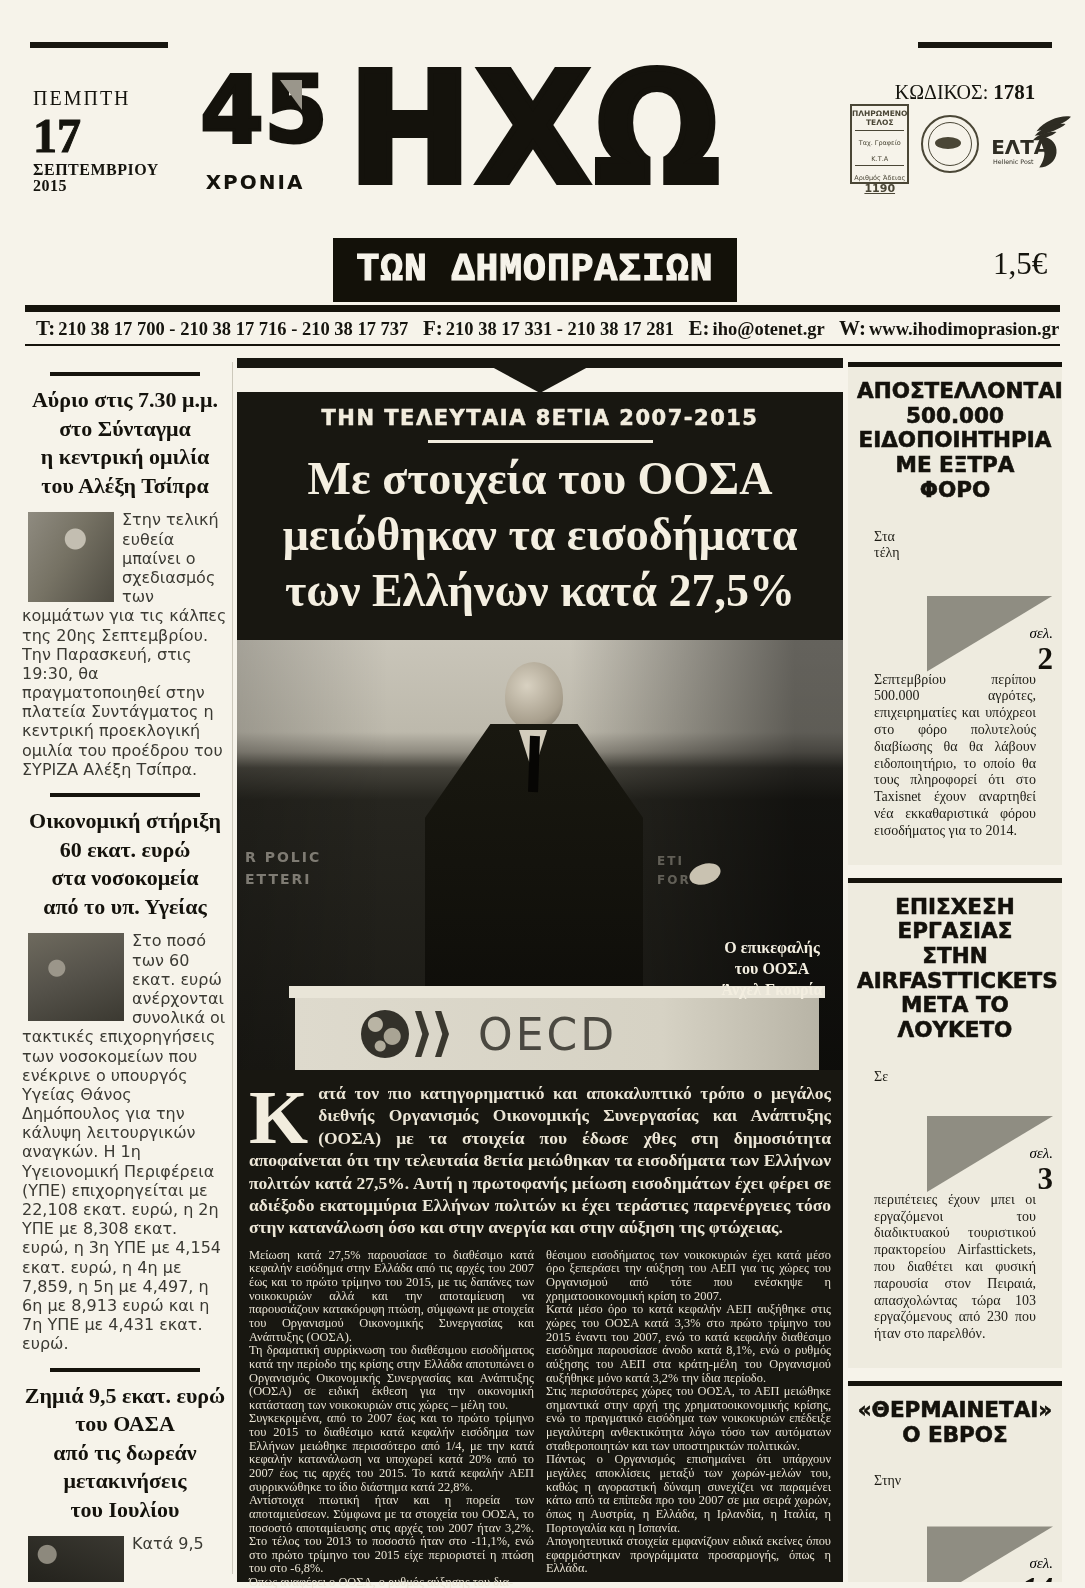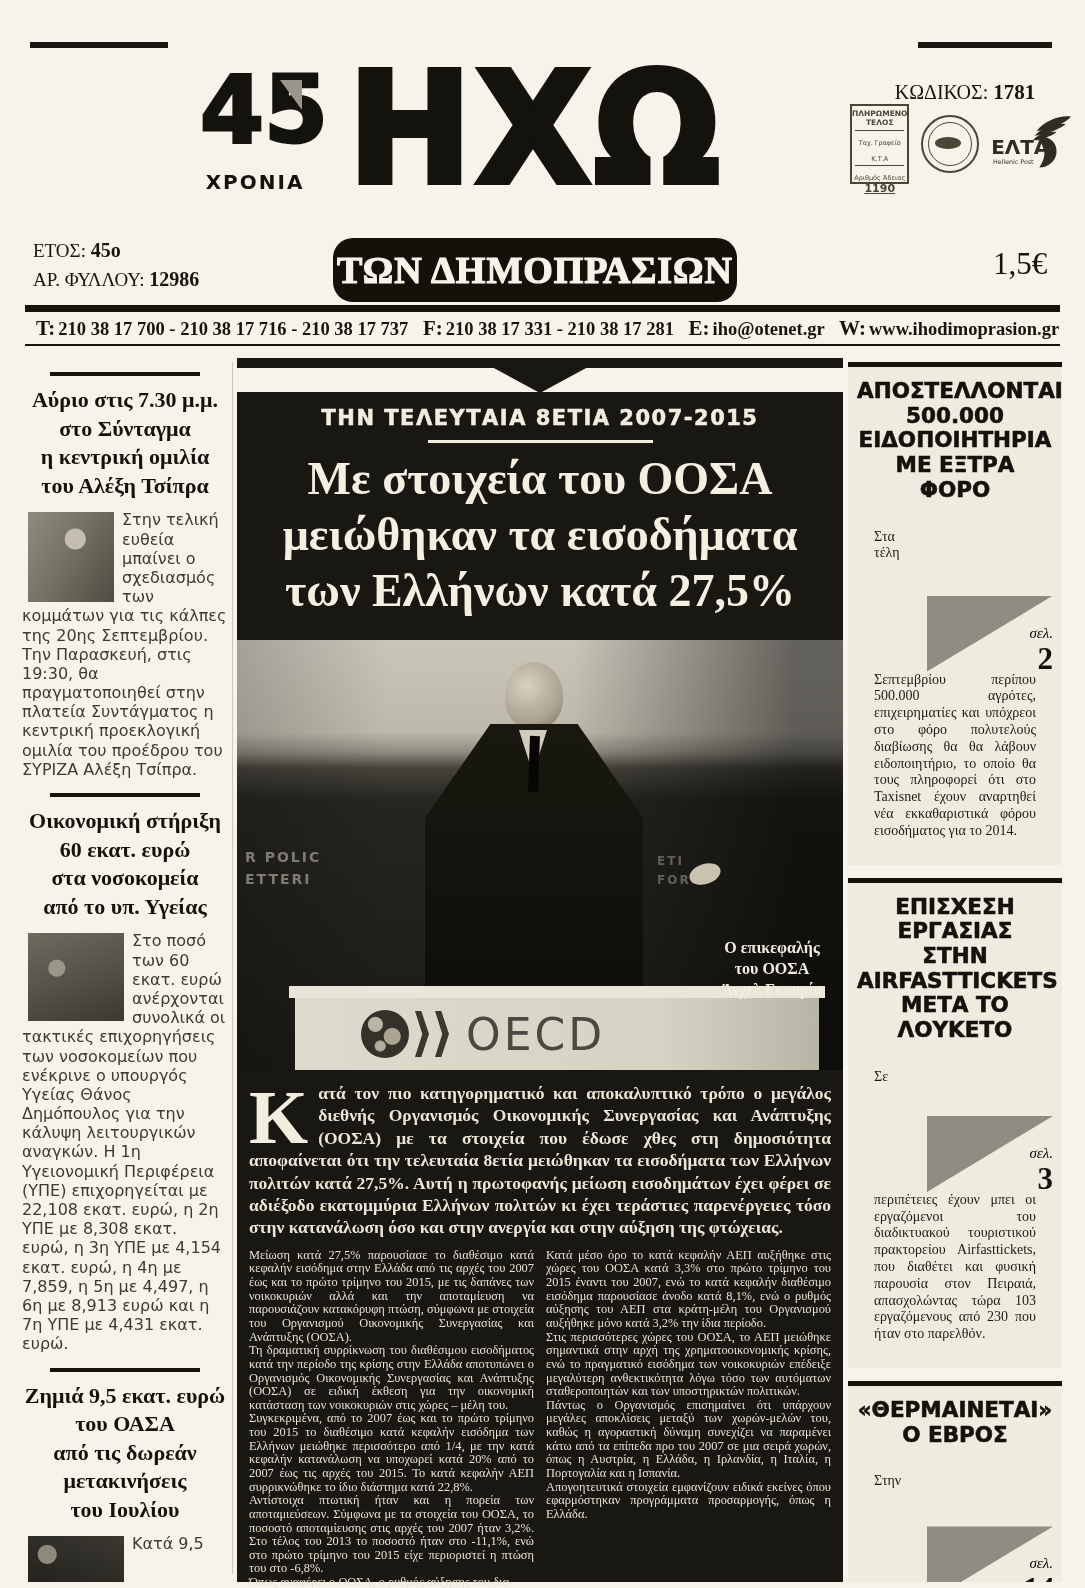--- a/index.html
+++ b/index.html
@@ -39,22 +39,22 @@
   .pstamp .s{font-size:6.5px;margin-top:8px;}
   .pstamp .hr{border-top:1px solid #4a4636;margin:2px 3px;}
   .pstamp .n{font-size:11px;font-weight:bold;text-decoration:underline;}
   .cstamp{width:54px;height:54px;border-radius:50%;border:2px solid #4a4636;position:relative;flex:0 0 auto;}
   .cstamp:before{content:"";position:absolute;inset:5px;border-radius:50%;border:1px solid #4a4636;}
   .cstamp:after{content:"";position:absolute;left:12px;top:20px;width:26px;height:12px;border-radius:50%;background:#4a4636;}
 
   .etosblock{position:absolute;left:33px;top:236px;font-size:19px;line-height:1.45;}
   .etosblock b{font-size:20px;}
   .subtitlebox{position:absolute;left:333px;top:238px;width:404px;height:64px;background:#131109;
-               color:#f6f3ea;text-align:center;line-height:64px;font-family:Liberation Serif, serif;
-               font-weight:bold;font-size:38px;letter-spacing:1px;border-radius:20px;-webkit-text-stroke:1.2px #f6f3ea;}
+               color:#f6f3ea;text-align:center;line-height:64px;font-family:Liberation Mono, monospace;
+               font-weight:bold;font-size:38px;letter-spacing:1px;-webkit-text-stroke:1.2px #f6f3ea;}
   .price{position:absolute;left:975px;top:246px;width:90px;text-align:center;font-size:31px;color:#15140e;}
 
   .rule-thick{position:absolute;left:25px;width:1035px;top:305px;height:7px;background:#15130c;}
   .contactline{position:absolute;left:0;top:316px;width:1085px;text-align:center;font-size:18.5px;font-weight:bold;}
   .contactline .lb{font-size:21px;padding:0 3px 0 10px;}
   .rule-thin{position:absolute;left:25px;width:1035px;top:344px;height:2px;background:#15130c;}
 
   .vdiv{position:absolute;left:232px;top:362px;height:1212px;width:1px;background:#ccc8bb;}
 
   
@@ -106,21 +106,21 @@
   .podium-strip{position:absolute;left:52px;top:346px;width:536px;height:12px;background:#e9e5d8;}
   .podium{position:absolute;left:58px;top:358px;width:524px;height:72px;
           background:linear-gradient(90deg,#dedacd 0%,#d6d2c4 70%,#b8b4a6 100%);
           display:flex;align-items:center;padding-left:66px;box-sizing:border-box;}
   .globe{width:48px;height:48px;border-radius:50%;background:
          radial-gradient(circle at 30% 30%,#b9b4a4 0 7px,rgba(0,0,0,0) 8px),
          radial-gradient(circle at 65% 55%,#a9a494 0 8px,rgba(0,0,0,0) 9px),
          radial-gradient(circle at 40% 75%,#b1ac9c 0 5px,rgba(0,0,0,0) 6px),#33312a;flex:0 0 auto;}
   .swoosh{width:14px;height:46px;background:#3a382f;margin-left:6px;flex:0 0 auto;
           clip-path:polygon(0 0,45% 0,100% 50%,45% 100%,0 100%,52% 50%);}
-  .oecdtxt{font-family:"DejaVu Sans",sans-serif;font-size:44px;color:#4a4840;letter-spacing:3px;margin-left:17px;}
+  .oecdtxt{font-family:"DejaVu Sans",sans-serif;font-size:44px;color:#4a4840;letter-spacing:3px;margin-left:29px;}
   .caption{position:absolute;right:12px;top:298px;width:118px;text-align:center;
            font-size:16px;font-weight:bold;line-height:1.3;color:#f3eee0;}
 
   .c-text{background:#181711;height:512px;box-sizing:border-box;padding:12px 12px 0;color:#ece6d6;}
   .lead{margin:0 0 10px;font-size:17.5px;font-weight:bold;line-height:1.28;text-align:justify;}
   .dropcap{float:left;font-size:76px;line-height:.78;font-weight:bold;padding:6px 10px 0 0;color:#f2edde;}
   .c-cols{display:flex;gap:12px;}
   .c-col{width:285px;}
   .c-col p{margin:0;font-size:12.4px;line-height:1.1;text-align:justify;color:#e9e3d3;}
 
@@ -140,20 +140,25 @@
   .sa0 .fold{margin-top:84px;} .sa1 .fold{margin-top:64px;} .sa2 .fold{margin-top:70px;}
 </style>
 </head>
 <body>
 
 <div id="page">
 
   <div class="tag-bar l"></div>
   <div class="tag-bar r"></div>
 
+  <div class="dateblock">
+    <div class="day">ΠΕΜΠΤΗ</div>
+    <div class="num">17</div>
+    <div class="my">ΣΕΠΤΕΜΒΡΙΟΥ 2015</div>
+  </div>
 
   <div class="logo45">
     <div class="n"><span>45</span><span class="wedge"></span></div>
     <div class="x">ΧΡΟΝΙΑ</div>
   </div>
 
   <div class="bigtitle">ΗΧΩ</div>
 
   <div class="codeline">
     <span>ΚΩΔΙΚΟΣ:</span>
@@ -179,30 +184,20 @@
           <path d="M48 25 C57 15 72 11 82 12 C76 18 64 21 56 24 Z"></path>
           <path d="M46 30 C52 23 64 20 72 21 C67 26 57 28 52 30 Z"></path>
           <path d="M58 26 C67 28 73 35 72 44 C71 53 63 60 53 60 C58 53 60 45 58 38 C56 32 53 28 49 27 Z"></path>
         </g>
         <text x="0" y="45" font-size="22" font-weight="bold" fill="#2e2c23" font-family="DejaVu Sans, sans-serif">ΕΛΤΑ</text>
         <text x="2" y="56" font-size="7" fill="#2e2c23" font-family="DejaVu Sans, sans-serif">Hellenic Post</text>
       </svg>
     </div>
   </div>
 
-  <div class="etosblock">
-    <div>
-      <span>ΕΤΟΣ:</span>
-      <b>45ο</b>
-    </div>
-    <div>
-      <span>ΑΡ. ΦΥΛΛΟΥ:</span>
-      <b>12986</b>
-    </div>
-  </div>
 
   <div class="subtitlebox">ΤΩΝ ΔΗΜΟΠΡΑΣΙΩΝ</div>
   <div class="price">1,5€</div>
 
   <div class="rule-thick"></div>
   <div class="contactline">
     <span class="lb">T:</span><span>210 38 17 700 - 210 38 17 716 - 210 38 17 737</span>
     <span class="lb">F:</span><span>210 38 17 331 - 210 38 17 281</span>
     <span class="lb">E:</span><span>iho@otenet.gr</span>
     <span class="lb">W:</span><span>www.ihodimoprasion.gr</span>
@@ -291,20 +286,21 @@
       </p>
       <div class="c-cols">
         <div class="c-col">
           <p>Μείωση κατά 27,5% παρουσίασε το διαθέσιμο κατά κεφαλήν εισόδημα στην Ελλάδα από τις αρχές του 2007 έως και το πρώτο τρίμηνο του 2015, με τις δαπάνες των νοικοκυριών αλλά και την αποταμίευση να παρουσιάζουν κατακόρυφη πτώση, σύμφωνα με στοιχεία του Οργανισμού Οικονομικής Συνεργασίας και Ανάπτυξης (ΟΟΣΑ).</p>
           <p>Τη δραματική συρρίκνωση του διαθέσιμου εισοδήματος κατά την περίοδο της κρίσης στην Ελλάδα αποτυπώνει ο Οργανισμός Οικονομικής Συνεργασίας και Ανάπτυξης (ΟΟΣΑ) σε ειδική έκθεση για την οικονομική κατάσταση των νοικοκυριών στις χώρες – μέλη του.</p>
           <p>Συγκεκριμένα, από το 2007 έως και το πρώτο τρίμηνο του 2015 το διαθέσιμο κατά κεφαλήν εισόδημα των Ελλήνων μειώθηκε περισσότερο από 1/4, με την κατά κεφαλήν κατανάλωση να υποχωρεί κατά 20% από το 2007 έως τις αρχές του 2015. Το κατά κεφαλήν ΑΕΠ συρρικνώθηκε το ίδιο διάστημα κατά 22,8%.</p>
           <p>Αντίστοιχα πτωτική ήταν και η πορεία των αποταμιεύσεων. Σύμφωνα με τα στοιχεία του ΟΟΣΑ, το ποσοστό αποταμίευσης στις αρχές του 2007 ήταν 3,2%. Στο τέλος του 2013 το ποσοστό ήταν στο -11,1%, ενώ στο πρώτο τρίμηνο του 2015 είχε περιοριστεί η πτώση του στο -6,8%.</p>
           <p>Όπως αναφέρει ο ΟΟΣΑ, ο ρυθμός αύξησης του δια-</p>
         </div>
         <div class="c-col">
+          <p>θέσιμου εισοδήματος των νοικοκυριών έχει κατά μέσο όρο ξεπεράσει την αύξηση του ΑΕΠ για τις χώρες του Οργανισμού από τότε που ενέσκηψε η χρηματοοικονομική κρίση το 2007.</p>
           <p>Κατά μέσο όρο το κατά κεφαλήν ΑΕΠ αυξήθηκε στις χώρες του ΟΟΣΑ κατά 3,3% στο πρώτο τρίμηνο του 2015 έναντι του 2007, ενώ το κατά κεφαλήν διαθέσιμο εισόδημα παρουσίασε άνοδο κατά 8,1%, ενώ ο ρυθμός αύξησης του ΑΕΠ στα κράτη-μέλη του Οργανισμού αυξήθηκε μόνο κατά 3,2% την ίδια περίοδο.</p>
           <p>Στις περισσότερες χώρες του ΟΟΣΑ, το ΑΕΠ μειώθηκε σημαντικά στην αρχή της χρηματοοικονομικής κρίσης, ενώ το πραγματικό εισόδημα των νοικοκυριών επέδειξε μεγαλύτερη ανθεκτικότητα λόγω τόσο των αυτόματων σταθεροποιητών και των υποστηρικτών πολιτικών.</p>
           <p>Πάντως ο Οργανισμός επισημαίνει ότι υπάρχουν μεγάλες αποκλίσεις μεταξύ των χωρών-μελών του, καθώς η αγοραστική δύναμη συνεχίζει να παραμένει κάτω από τα επίπεδα προ του 2007 σε μια σειρά χωρών, όπως η Αυστρία, η Ελλάδα, η Ιρλανδία, η Ιταλία, η Πορτογαλία και η Ισπανία.</p>
           <p>Απογοητευτικά στοιχεία εμφανίζουν ειδικά εκείνες όπου εφαρμόστηκαν προγράμματα προσαρμογής, όπως η Ελλάδα.</p>
         </div>
       </div>
     </div>
   </div>
 
   <div class="sidebar">

